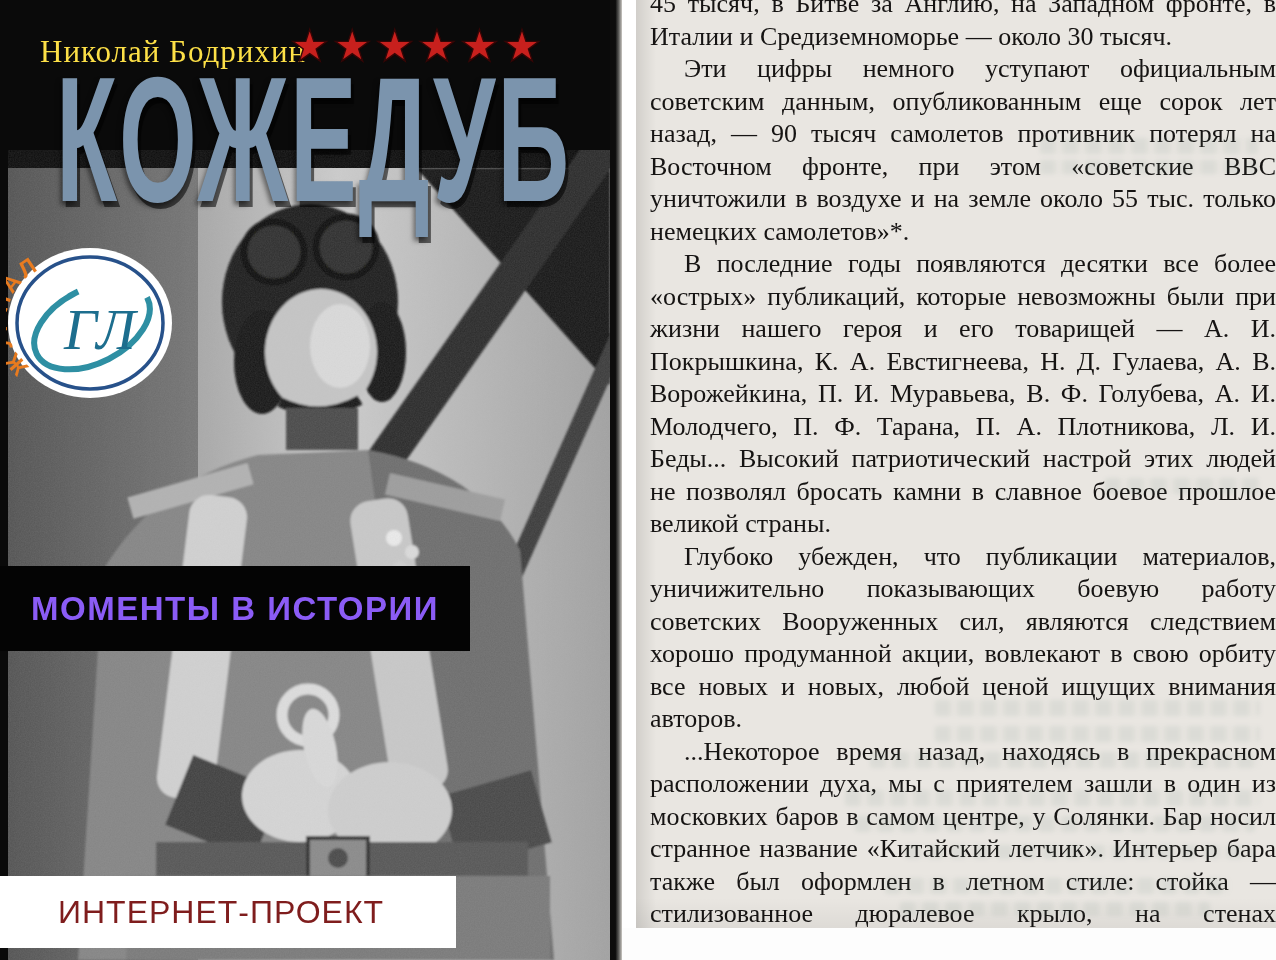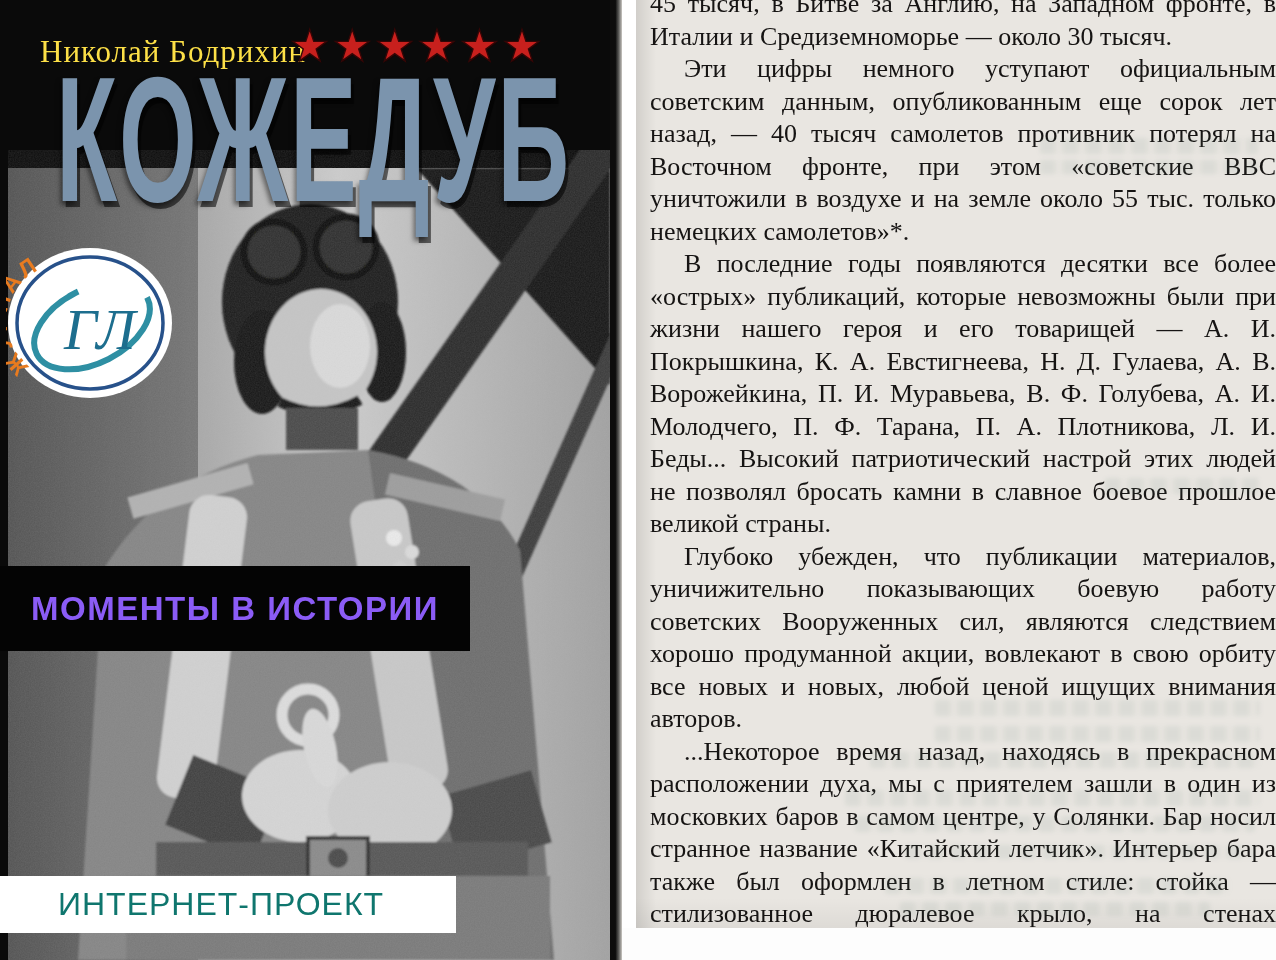--- a/index.html
+++ b/index.html
@@ -17,24 +17,24 @@
   .cover-title{position:absolute;left:56px;top:50px;font-family:"Liberation Sans",sans-serif;
                font-weight:bold;font-size:100px;line-height:100px;letter-spacing:2px;
                color:#7b94ad;transform:scaleY(1.78);transform-origin:top left;
                text-shadow:3px 3px 0 rgba(0,0,0,.55),-2px 2px 4px rgba(0,0,0,.5);}
   .logo-wrap{position:absolute;left:6px;top:246px;width:168px;height:154px;}
 
   .banner-top{position:absolute;left:0;top:566px;width:470px;height:85px;background:#040404;
               display:flex;align-items:center;justify-content:center;
               font-family:"Liberation Sans",sans-serif;font-weight:bold;font-size:33px;
               letter-spacing:1.5px;color:#8b5cf6;}
-  .banner-bottom{position:absolute;left:0;top:876px;width:456px;height:57px;background:#ffffff;
+  .banner-bottom{position:absolute;left:0;top:876px;width:456px;height:72px;background:#ffffff;
               display:flex;align-items:center;padding-left:58px;box-sizing:border-box;
               font-family:"Liberation Sans",sans-serif;font-weight:400;font-size:32px;
-              letter-spacing:1px;color:#0f766e;}
+              letter-spacing:1px;color:#7f1d1d;}
 
   
   .gutter{position:absolute;left:610px;top:0;width:12px;height:960px;
           background:linear-gradient(90deg,#0c0c0c 0%,#0c0c0c 45%,#5a5a58 72%,#cbc8c3 100%);}
   .page{position:absolute;left:636px;top:0;width:654px;height:928px;box-sizing:border-box;
         background:
           linear-gradient(90deg,rgba(0,0,0,.10),rgba(0,0,0,0) 20px),
           linear-gradient(270deg,rgba(0,0,0,.09),rgba(0,0,0,0) 9px),
           linear-gradient(0deg,rgba(0,0,0,.05),rgba(0,0,0,0) 30px),
           #e9e6e1;
@@ -147,21 +147,21 @@
     <div class="banner-top">МОМЕНТЫ В ИСТОРИИ</div>
 
     <div class="banner-bottom">ИНТЕРНЕТ-ПРОЕКТ</div>
   </div>
 
   <div class="gutter"></div>
 
   <div class="page">
     <div class="page-inner">
         <p class="continuation">45 тысяч, в Битве за Англию, на Западном фронте, в Италии и Средиземноморье — около 30 тысяч.</p>
-        <p class="indent">Эти цифры немного уступают официальным советским данным, опубликованным еще сорок лет назад, — 40 тысяч самолетов противник потерял на Восточном фронте, при этом «советские ВВС уничтожили в воздухе и на земле около 55 тыс. только немецких самолетов»*.</p>
+        <p class="indent">Эти цифры немного уступают официальным советским данным, опубликованным еще сорок лет назад, — 90 тысяч самолетов противник потерял на Восточном фронте, при этом «советские ВВС уничтожили в воздухе и на земле около 55 тыс. только немецких самолетов»*.</p>
         <p class="indent">В последние годы появляются десятки все более «острых» публикаций, которые невозможны были при жизни нашего героя и его товарищей — А. И. Покрышкина, К. А. Евстигнеева, Н. Д. Гулаева, А. В. Ворожейкина, П. И. Муравьева, В. Ф. Голубева, А. И. Молодчего, П. Ф. Тарана, П. А. Плотникова, Л. И. Беды... Высокий патриотический настрой этих людей не позволял бросать камни в славное боевое прошлое великой страны.</p>
         <p class="indent">Глубоко убежден, что публикации материалов, уничижительно показывающих боевую работу советских Вооруженных сил, являются следствием хорошо продуманной акции, вовлекают в свою орбиту все новых и новых, любой ценой ищущих внимания авторов.</p>
         <p class="indent">...Некоторое время назад, находясь в прекрасном расположении духа, мы с приятелем зашли в один из московких баров в самом центре, у Солянки. Бар носил странное название «Китайский летчик». Интерьер бара также был оформлен в летном стиле: стойка — стилизованное дюралевое крыло, на стенах авиационные фотографии и неузнаваемые модели.</p>
       </div>
 
   </div>
 
   <div class="bottom-strip"></div>
 
   <div class="smudge" style="left:1040px;top:138px;width:218px;height:16px"></div>

